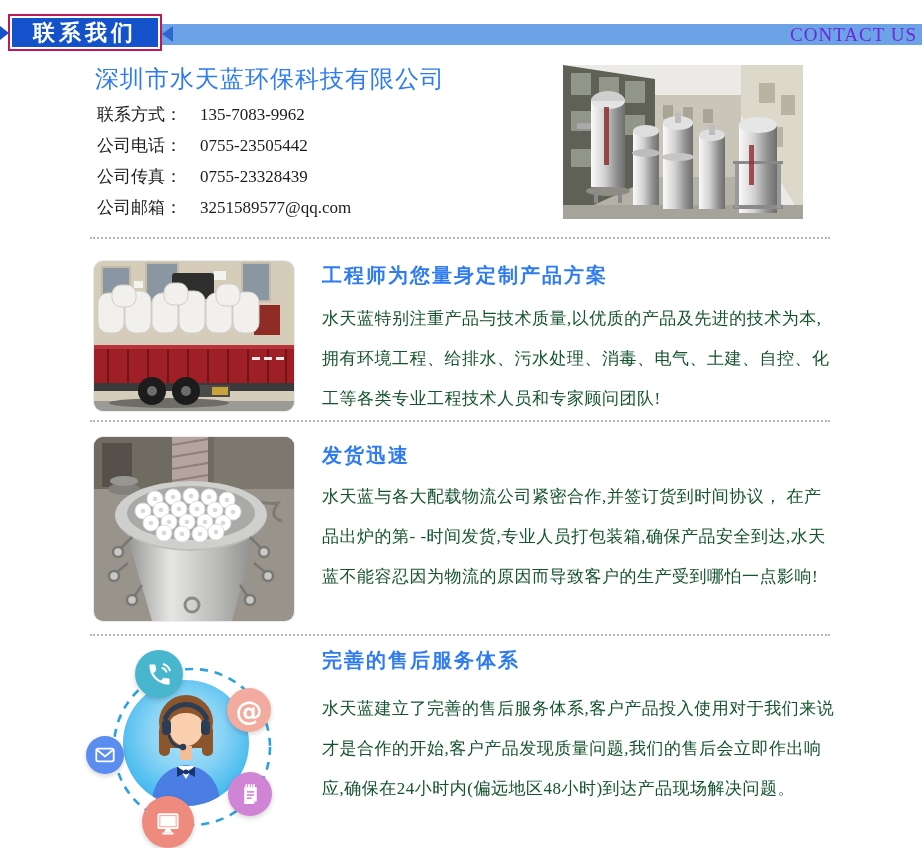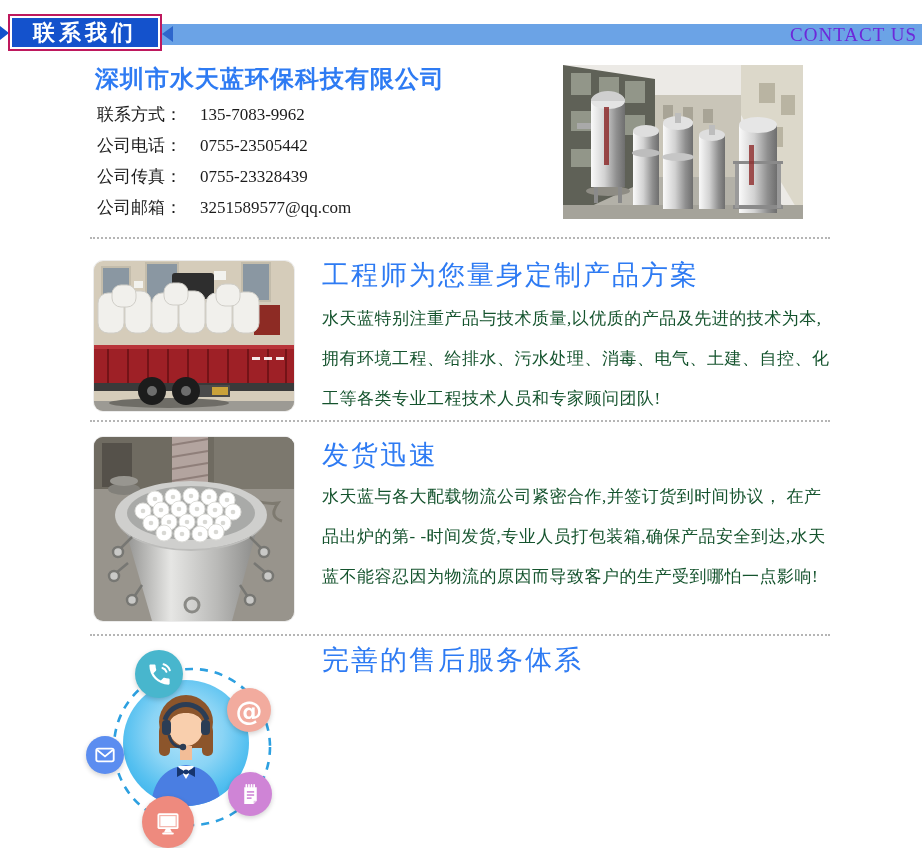--- a/index.html
+++ b/index.html
@@ -17,36 +17,36 @@
     font-size:22px;font-weight:bold;letter-spacing:4px;}
   .hdr-bar{position:absolute;left:162px;top:24px;right:0;height:21px;background:#6ba3e6;}
   .hdr-bar-arrow{position:absolute;left:162px;top:26px;width:0;height:0;
     border-top:8px solid transparent;border-bottom:8px solid transparent;
     border-right:11px solid #2e66cc;}
   .hdr-en{position:absolute;right:5px;top:24px;height:21px;line-height:22px;
     color:#6d28d9;font-size:19px;letter-spacing:1px;}
 
   
   .company-name{position:absolute;left:95px;top:64px;font-size:24px;line-height:30px;
-    font-weight:bold;color:#2e7bf3;letter-spacing:1px;}
+    font-weight:normal;color:#2e7bf3;letter-spacing:1px;}
   .contacts{position:absolute;left:97px;top:99px;font-size:17px;color:#1c1c1c;}
   .contact-row{height:31px;line-height:31px;}
   .contact-row .val{margin-left:18px;}
   .photo-top{position:absolute;left:563px;top:65px;width:240px;height:154px;overflow:hidden;}
 
   
   .dotsep{position:absolute;left:90px;width:740px;height:0;border-top:2px dotted #b5b5b5;}
   #sep1{top:237px}#sep2{top:420px}#sep3{top:634px}
 
   
   .sec-img{position:absolute;left:93px;border:1px solid #ececec;border-radius:10px;
     overflow:hidden;background:#fff;}
   #s1-img{top:260px;width:200px;height:150px;}
   #s2-img{top:436px;width:200px;height:184px;}
-  .sec-h{position:absolute;left:322px;font-size:27px;line-height:27px;font-weight:normal;
+  .sec-h{position:absolute;left:322px;font-size:20px;line-height:27px;font-weight:bold;
     color:#2e7bf3;letter-spacing:2px;}
   #s1-h{top:262px}#s2-h{top:442px}#s3-h{top:647px}
   .sec-p{position:absolute;left:322px;width:514px;font-size:17px;line-height:40px;
     color:#14532d;letter-spacing:0.5px;}
   #s1-p{top:299px}#s2-p{top:477px}#s3-p{top:689px}
 
   
   .illu{position:absolute;left:85px;top:650px;width:198px;height:198px;}
   .dashed-ring{position:absolute;left:27px;top:17px;width:160px;height:160px;}
   .main-circle{position:absolute;left:38px;top:30px;width:126px;height:126px;border-radius:50%;
@@ -377,14 +377,15 @@
     <div class="icon-circle" id="ic-mon">
       <svg width="28" height="28" viewBox="0 0 24 24">
         <rect x="3" y="4.5" width="18" height="13.5" rx="1.6" fill="#fff"></rect>
         <rect x="5" y="6.5" width="14" height="9.5" fill="none" stroke="#f4b3aa" stroke-width="1"></rect>
         <polygon points="10,18 14,18 15.5,21 8.5,21" fill="#fff"></polygon>
         <rect x="7" y="21" width="10" height="1.8" rx="0.9" fill="#fff"></rect>
       </svg>
     </div>
   </div>
   <div class="sec-h" id="s3-h">完善的售后服务体系</div>
+  <div class="sec-p" id="s3-p">水天蓝建立了完善的售后服务体系,客户产品投入使用对于我们来说才是合作的开始,客户产品发现质量问题,我们的售后会立即作出响应,确保在24小时内(偏远地区48小时)到达产品现场解决问题。</div>
 
 </div>
 
 </body></html>

